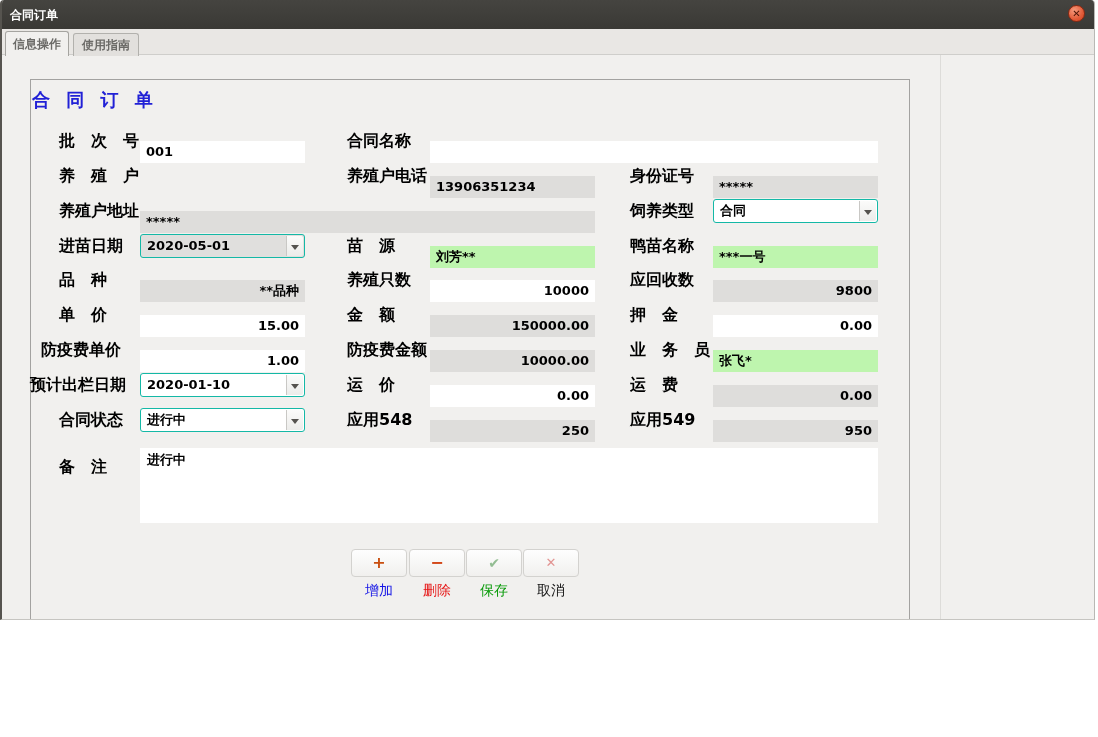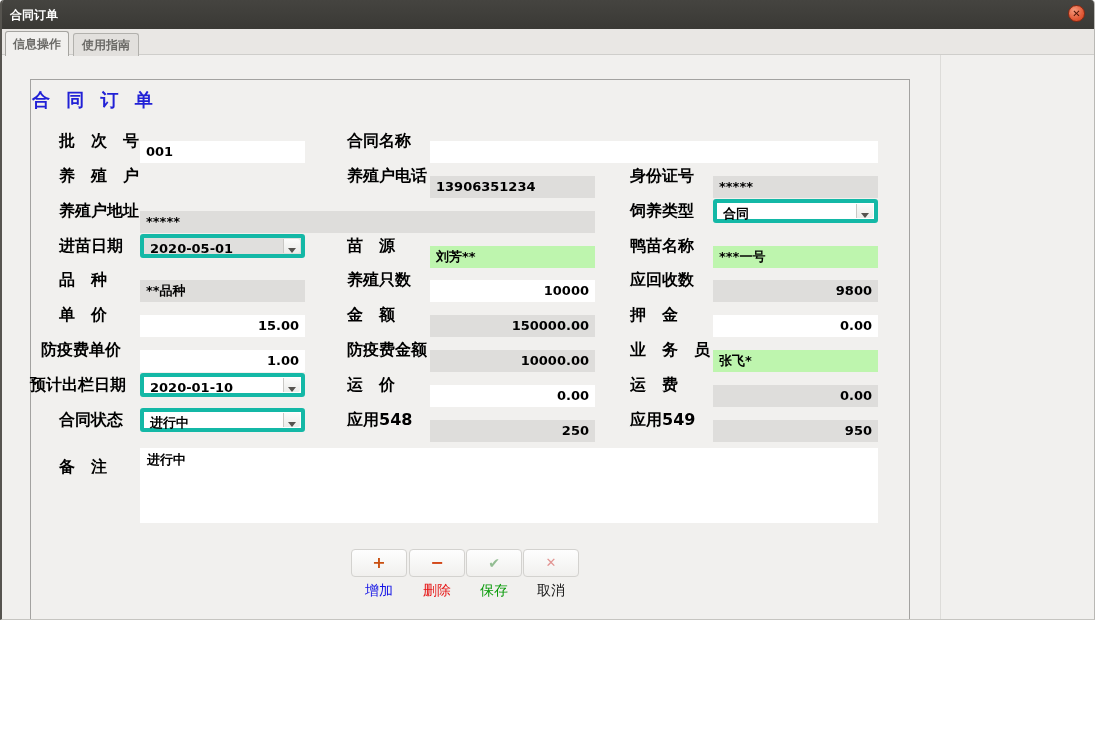--- a/index.html
+++ b/index.html
@@ -59,21 +59,21 @@
   }
   .val {
     position:absolute; height:22px; line-height:22px; font-size:13px; font-weight:bold;
     color:#000; padding:0 6px; white-space:pre; overflow:hidden;margin-top:11px;
   }
   .white { background:#ffffff; }
   .gray  { background:#dedddb; }
   .green { background:#bef5ae; }
   .num   { text-align:right; }
   .combo {
-    position:absolute; height:24px; background:#ffffff; border:4px solid #14b8a6;
+    position:absolute; height:24px; background:#ffffff; border:1px solid #14b8a6;
     border-radius:3px; font-size:13px; font-weight:bold; line-height:22px;
   }
   .combo.graycombo { background:#e0dfdd; }
   .combo .combo-val { position:absolute; left:6px; top:0; }
   .combo .combo-arrow {
     position:absolute; right:1px; top:1px; bottom:1px; width:17px;
     background:linear-gradient(#fbfbfa,#ececea); border-left:1px solid #c9c8c5; border-radius:0 2px 2px 0;
   }
   .combo .combo-arrow:after {
     content:""; position:absolute; left:4px; top:9px;
@@ -145,21 +145,21 @@
     <div class="combo graycombo" style="left:138px;top:234px;width:165px;">
       <span class="combo-val">2020-05-01</span>
       <span class="combo-arrow"></span>
     </div>
     <span class="lbl" style="left:345px;top:235px;">苗　源</span>
     <div class="val green" style="left:428px;top:235px;width:165px;">刘芳**</div>
     <span class="lbl" style="left:628px;top:235px;">鸭苗名称</span>
     <div class="val green" style="left:711px;top:235px;width:165px;">***一号</div>
 
     <span class="lbl" style="left:57px;top:269px;">品　种</span>
-    <div class="val gray" style="left:138px;top:269px;width:165px;">**品种</div>
+    <div class="val gray" style="left:138px;top:269px;width:165px;text-align:right;">**品种</div>
     <span class="lbl" style="left:345px;top:269px;">养殖只数</span>
     <div class="val white num" style="left:428px;top:269px;width:165px;">10000</div>
     <span class="lbl" style="left:628px;top:269px;">应回收数</span>
     <div class="val gray num" style="left:711px;top:269px;width:165px;">9800</div>
 
     <span class="lbl" style="left:57px;top:304px;">单　价</span>
     <div class="val white num" style="left:138px;top:304px;width:165px;">15.00</div>
     <span class="lbl" style="left:345px;top:304px;">金　额</span>
     <div class="val gray num" style="left:428px;top:304px;width:165px;">150000.00</div>
     <span class="lbl" style="left:628px;top:304px;">押　金</span>

